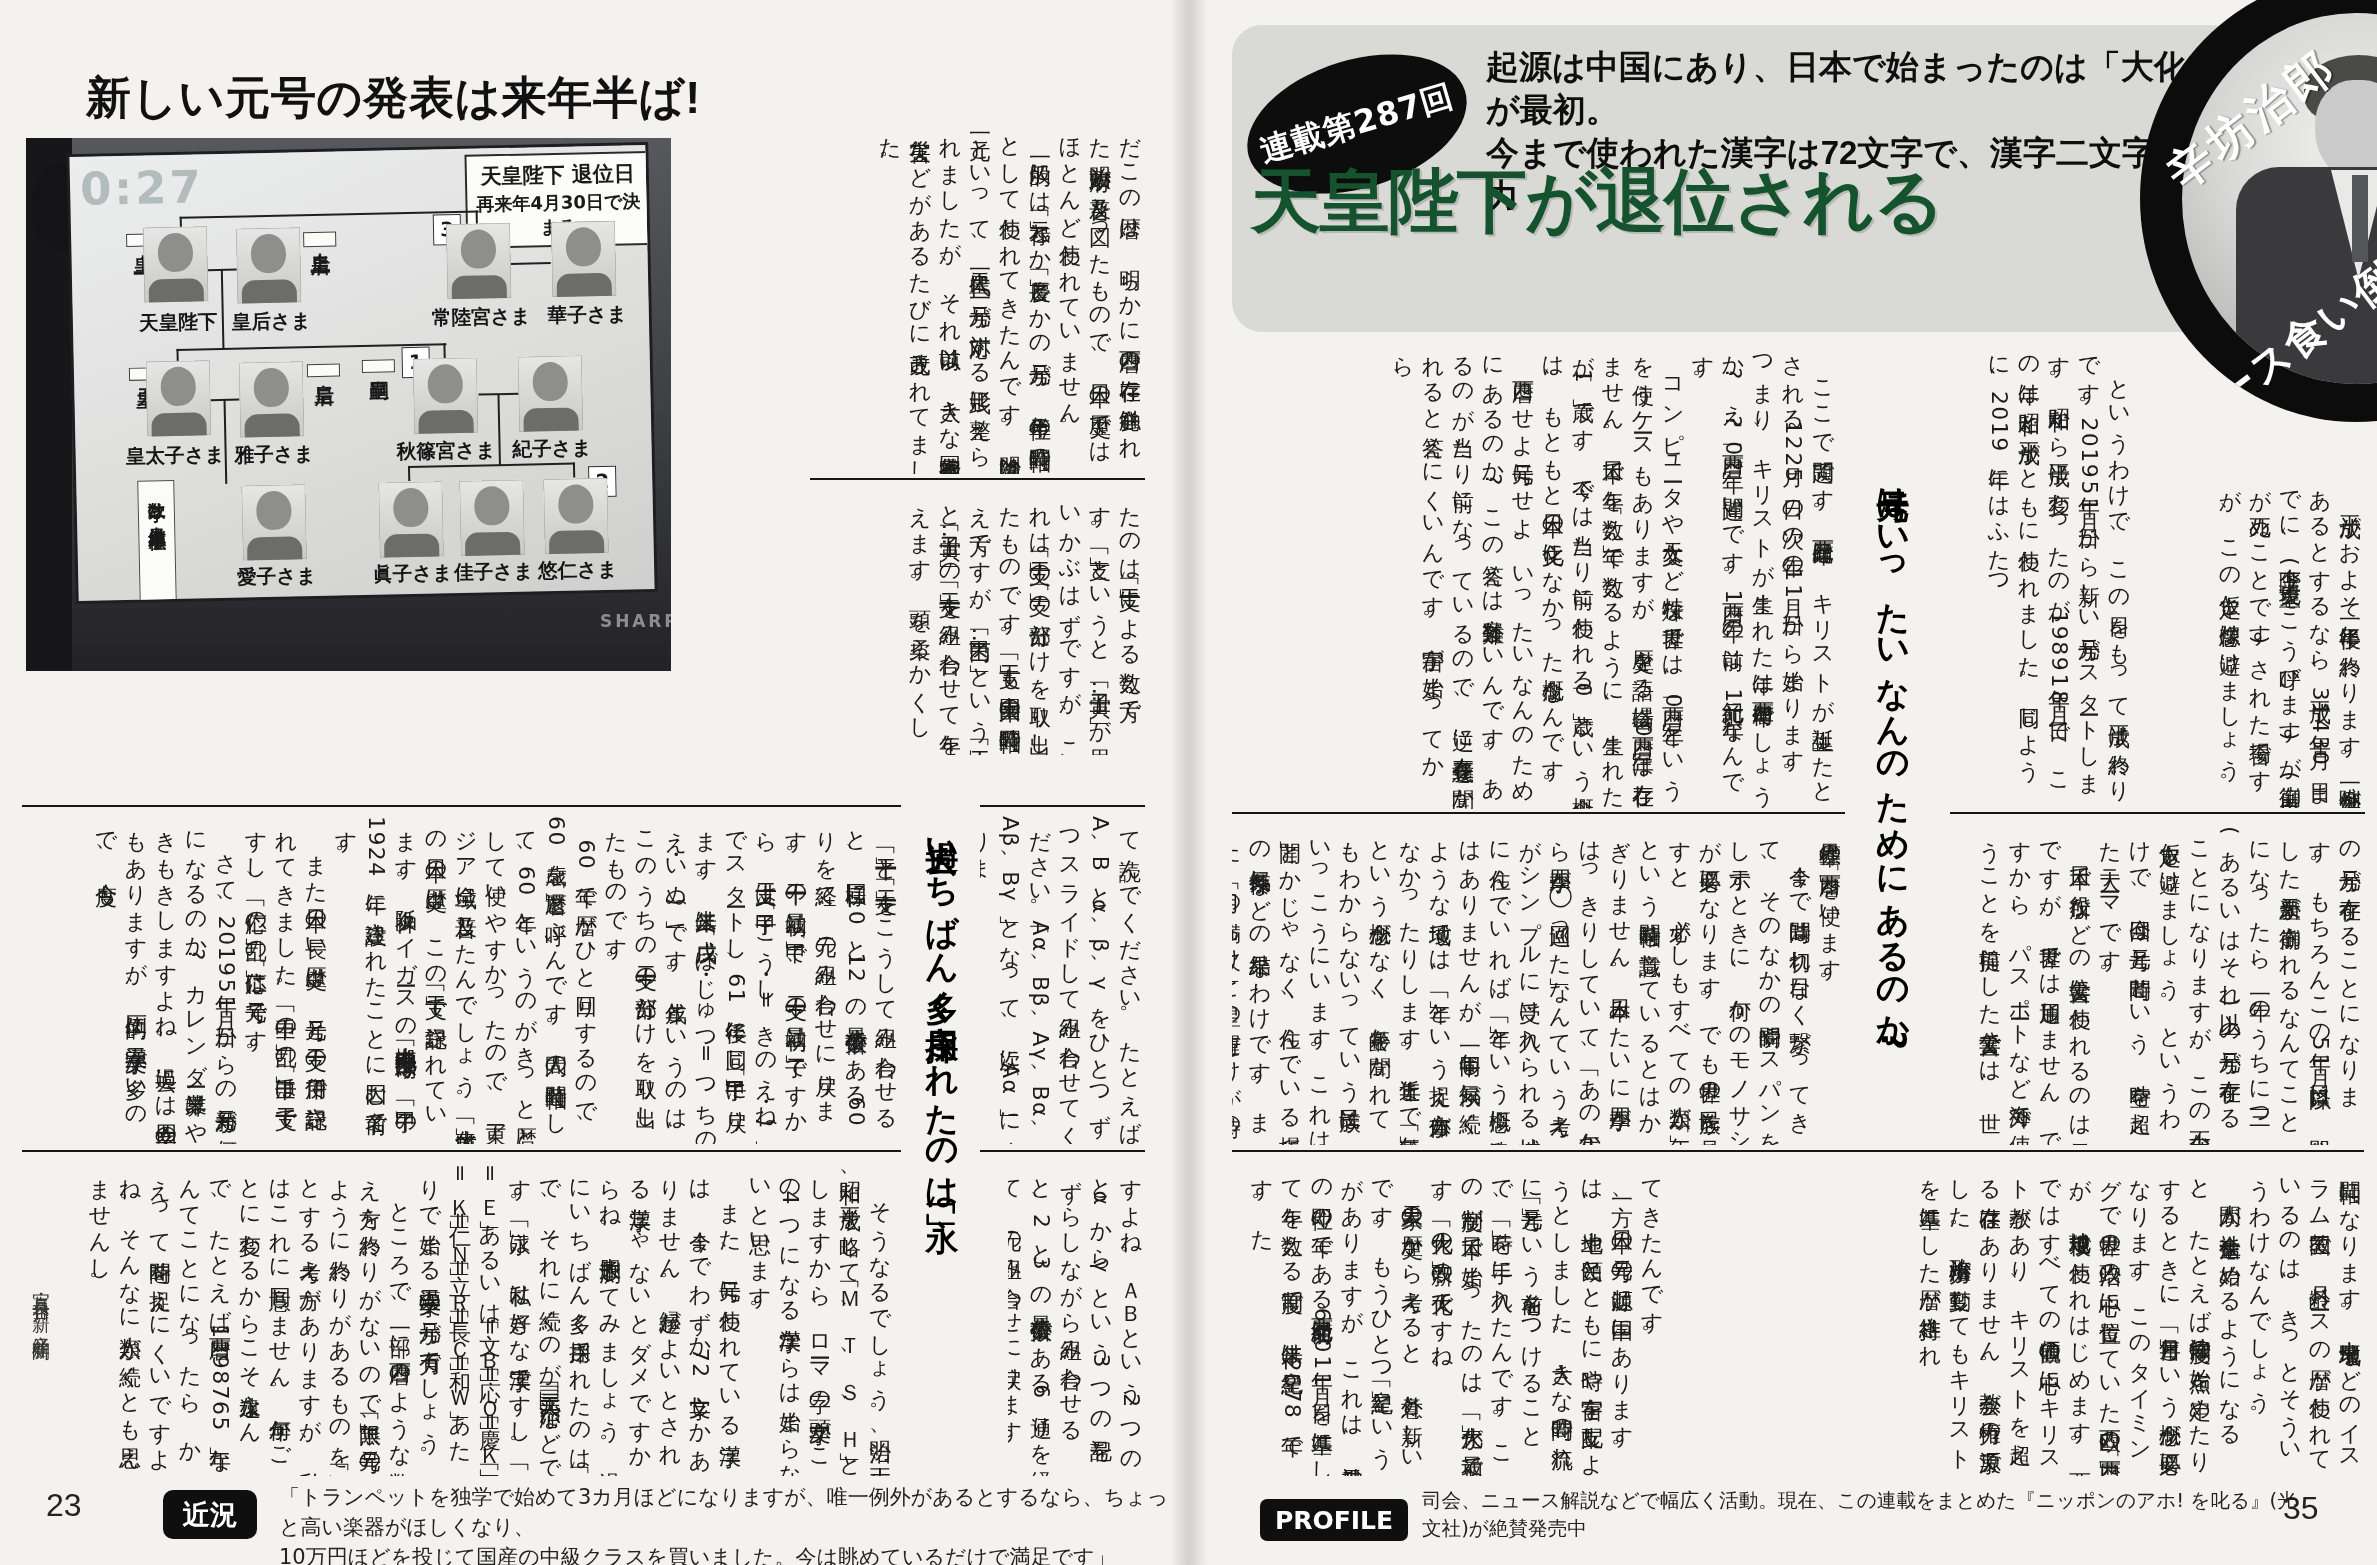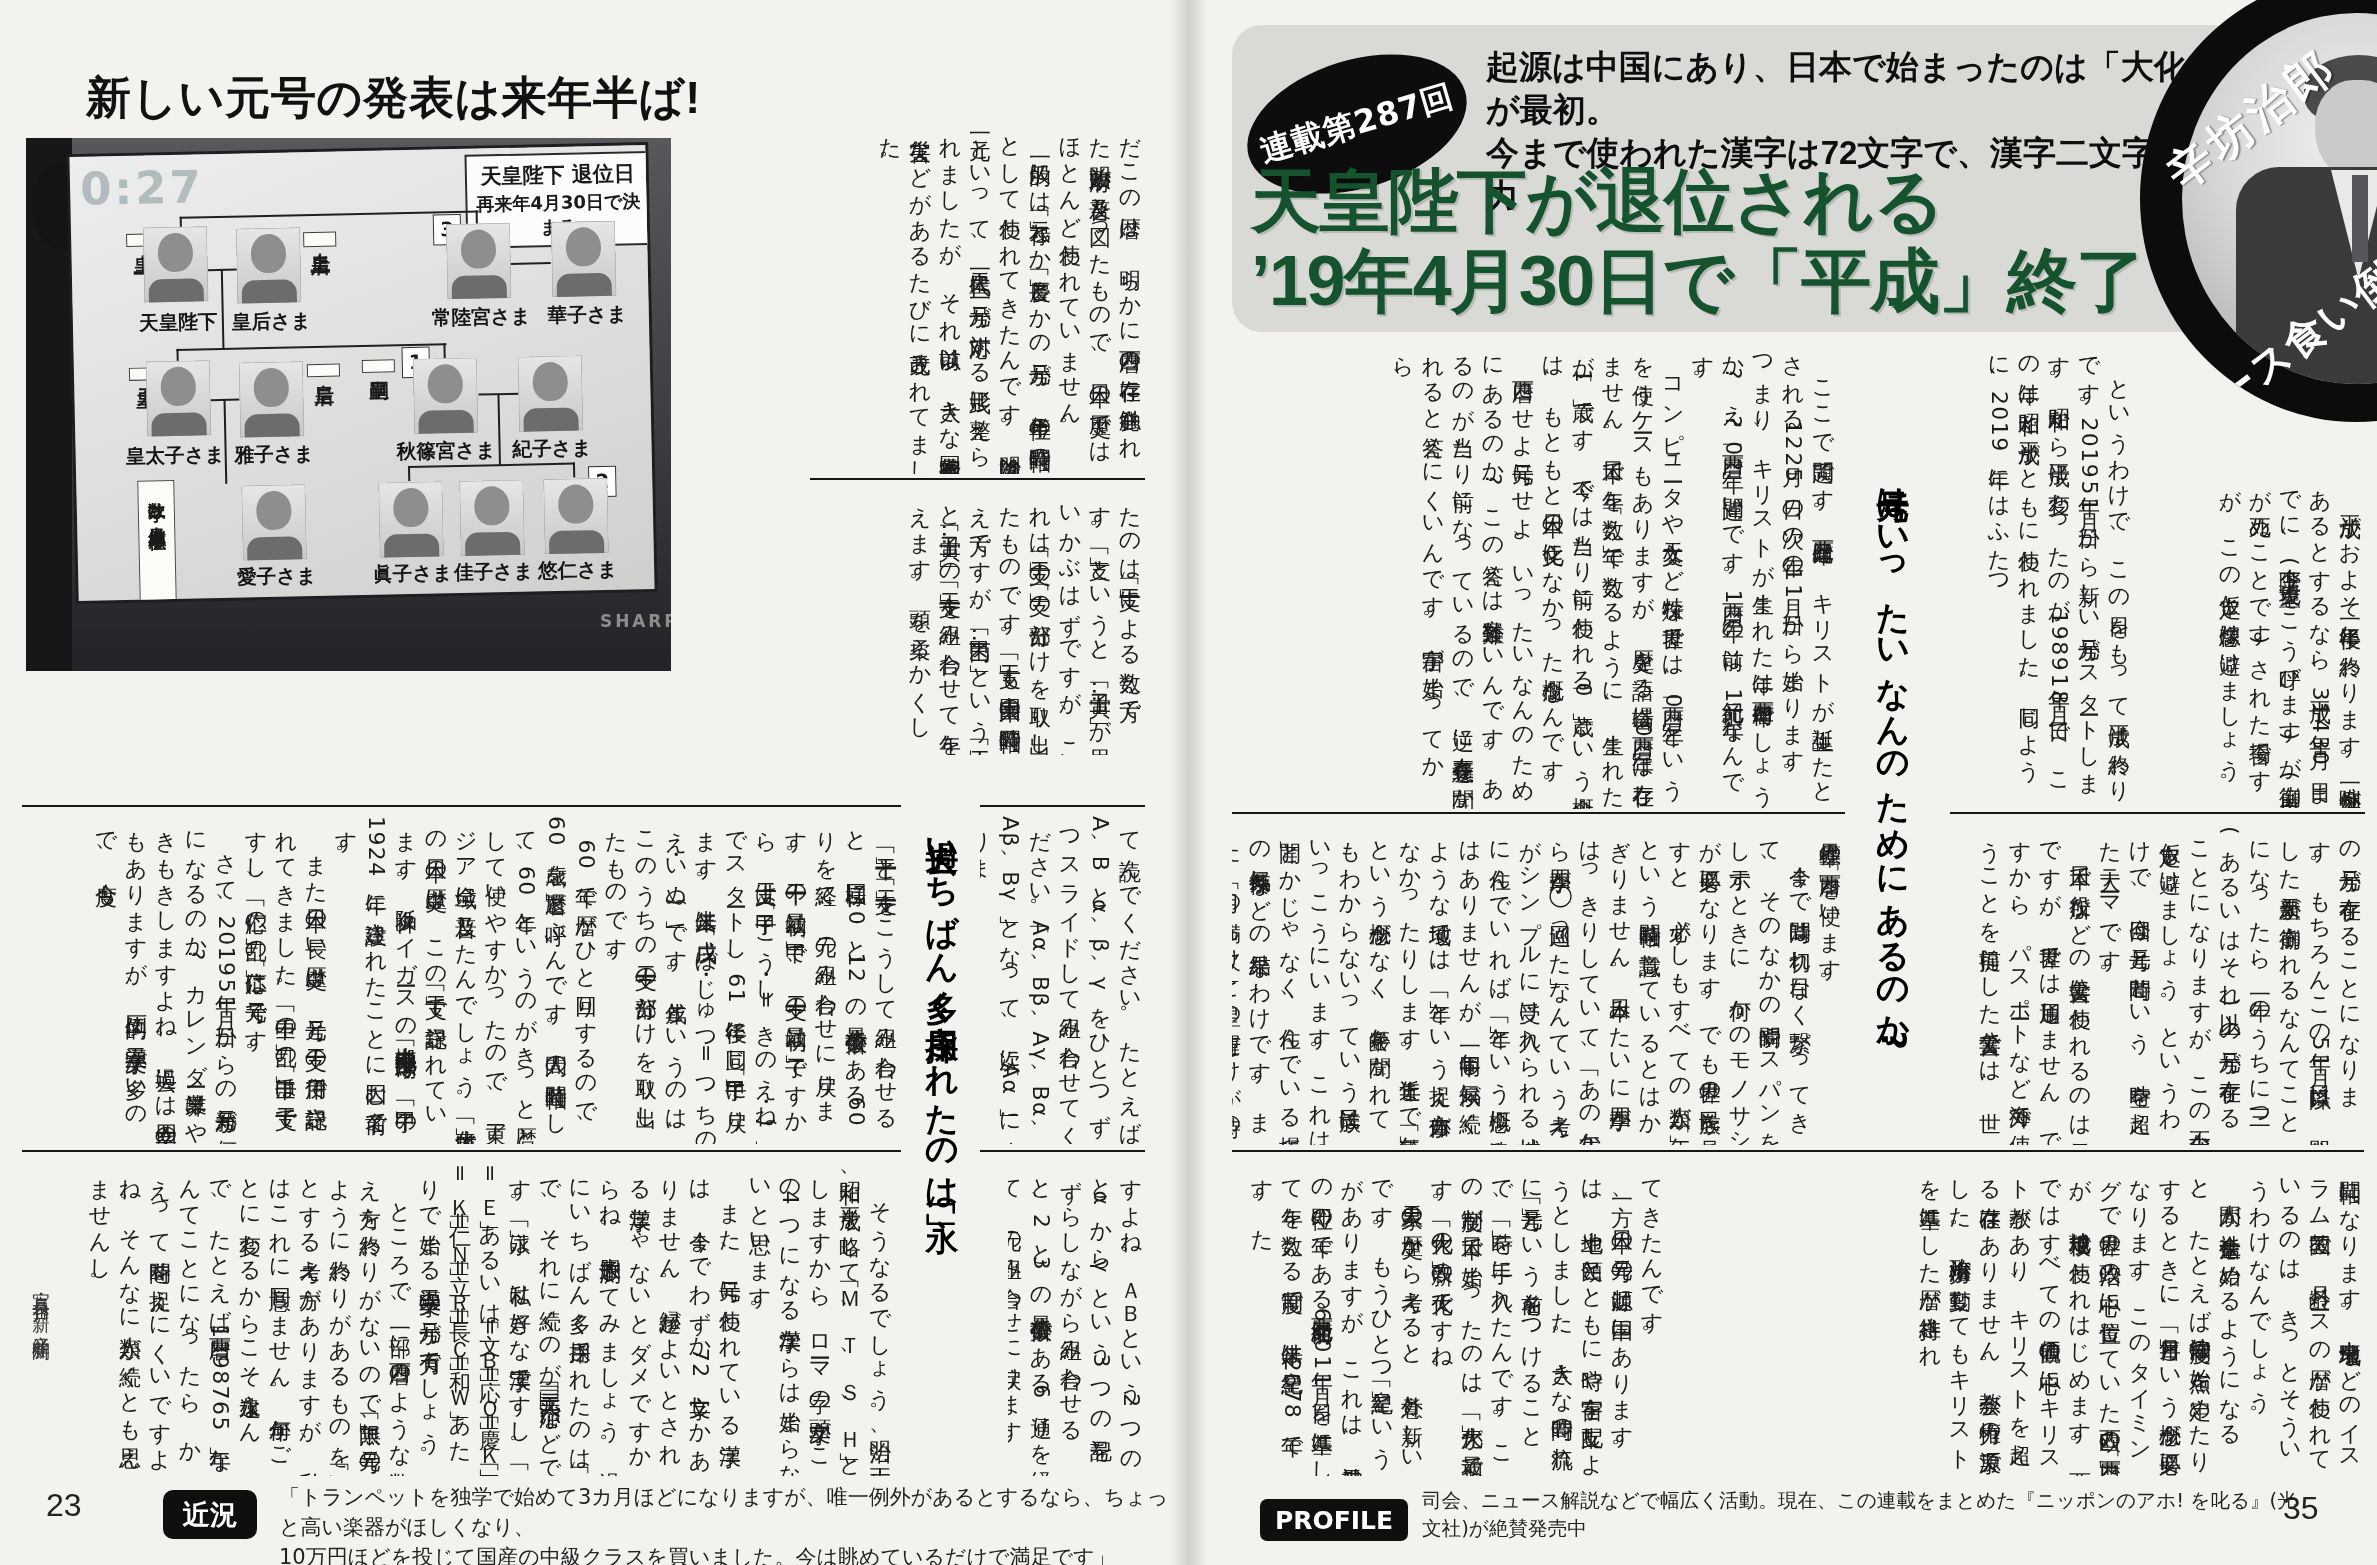--- a/index.html
+++ b/index.html
@@ -218,21 +218,20 @@
 <div class="hdrbox">
   <div class="serbadge">
     <span>連載第287回</span>
   </div>
   <div class="kicker">
     <div>起源は中国にあり、日本で始まったのは「大化」が最初。</div>
     <div>今まで使われた漢字は72文字で、漢字二文字が有力</div>
   </div>
   <div class="bigtitle">
     <div>天皇陛下が退位される</div>
-    <div>’19年4月30日で「平成」終了</div>
   </div>
 </div>
 
 <div class="circle">
   <div class="inner">
     <div class="man-hair"></div>
     <div class="man-face"></div>
     <div class="man-suit"></div>
     <div class="man-shirt"></div>
     <div class="man-tie"></div>

